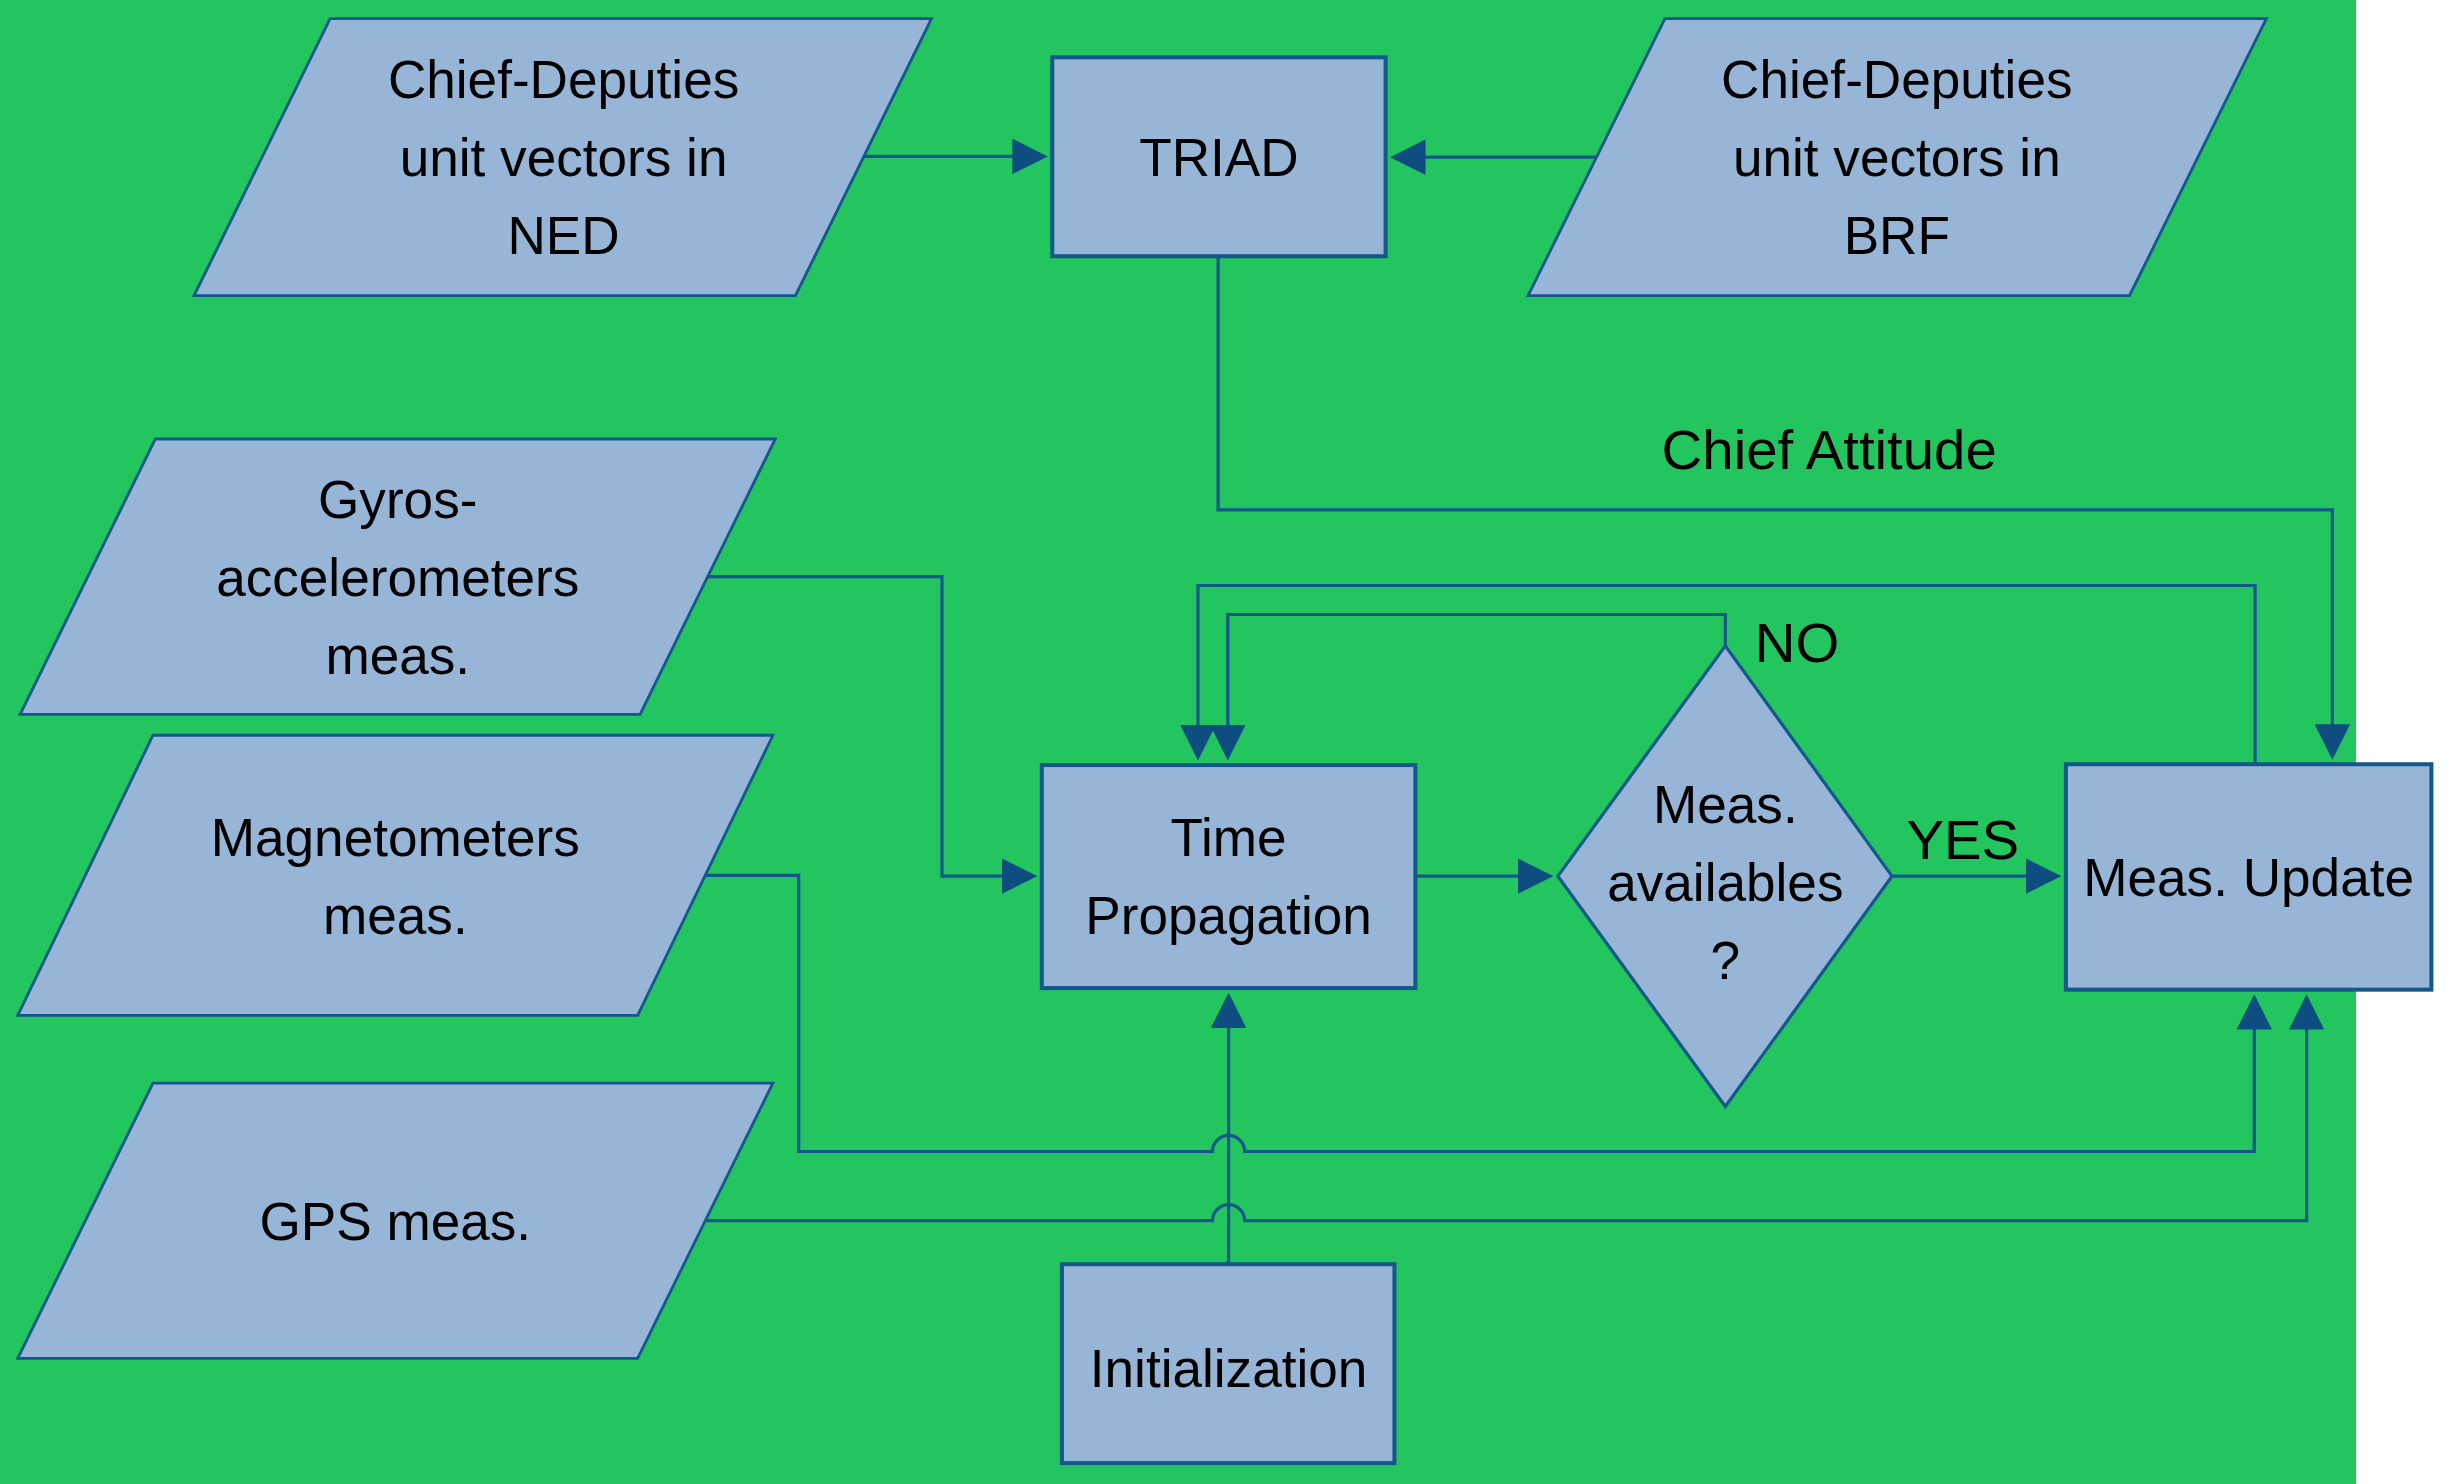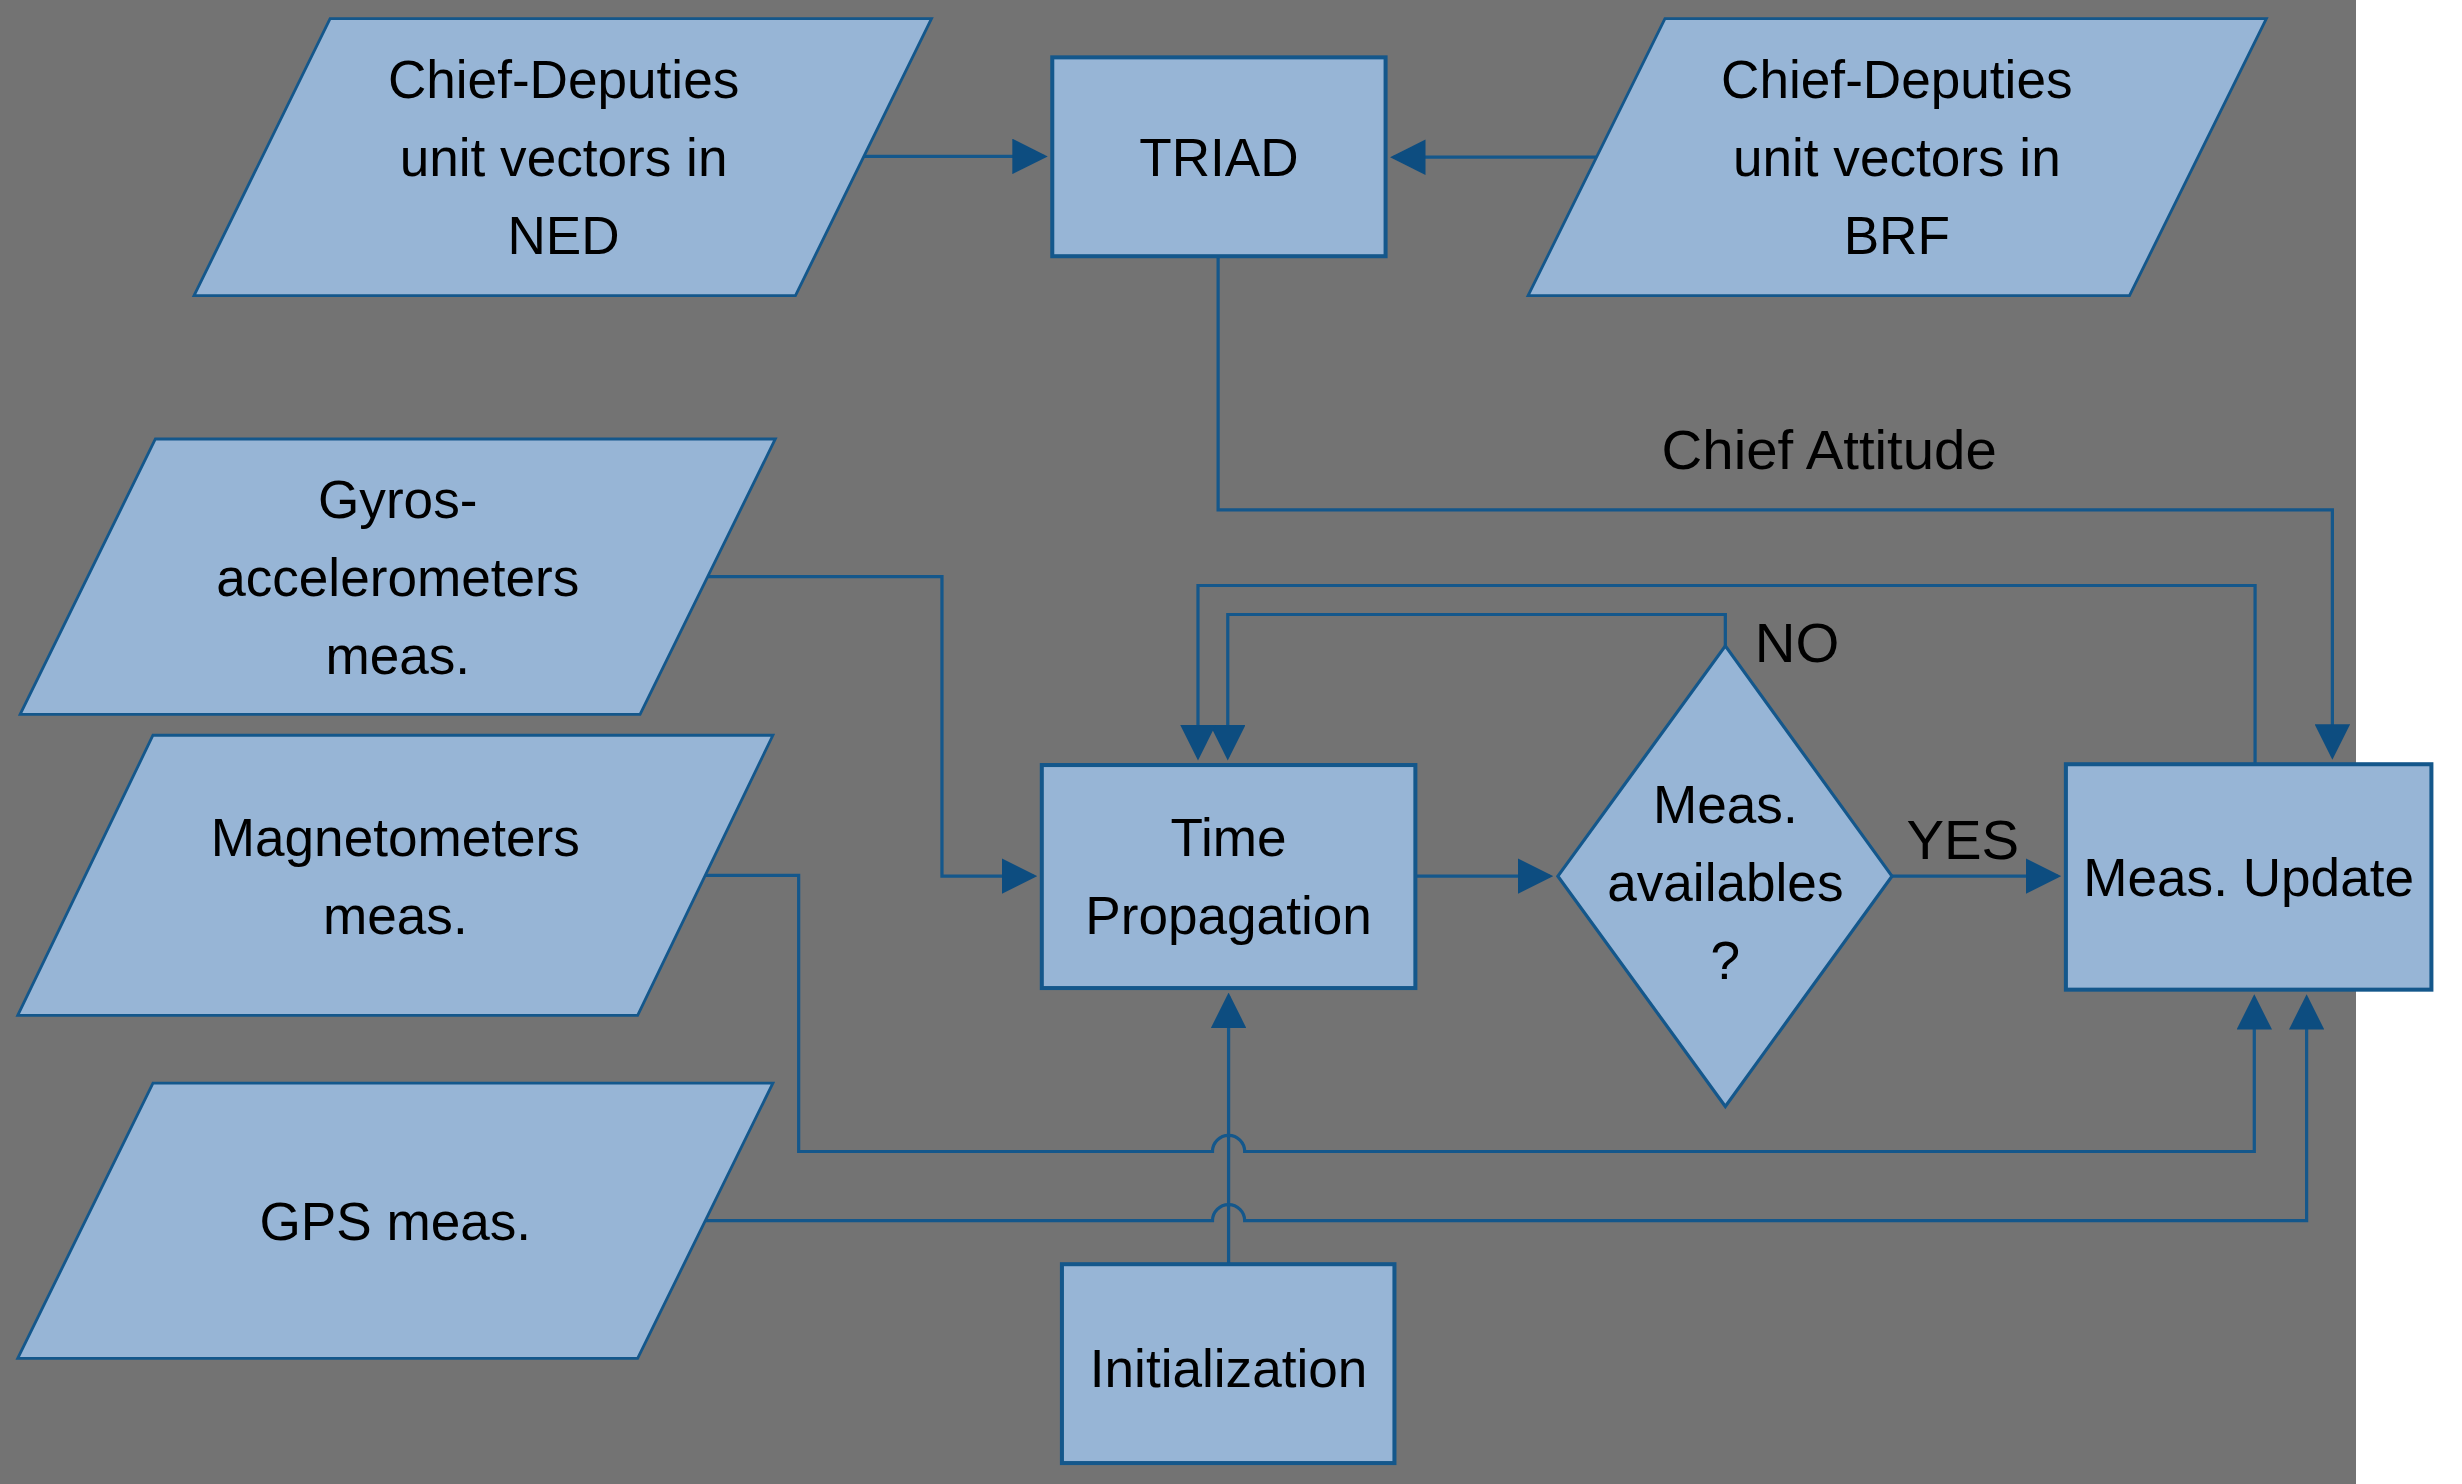--- a/index.html
+++ b/index.html
@@ -1,20 +1,20 @@
 <!DOCTYPE html>
 <html style="font-size:13px"><head>
 <meta charset="utf-8">
 <style>
   html, body { margin: 0; padding: 0; background: #ffffff; }
   .canvas {
     position: relative;
     width: 2356px;
     height: 1485px;
-    background: #737373;
+    background: #22c55e;
     font-family: "Liberation Sans", "DejaVu Sans", sans-serif;
     text-align: right;
   }
   svg { display: block; }
   .shape-par  { fill: #97b5d6; stroke: #14578b; stroke-width: 3.5px; }
   .shape-rect { fill: #97b5d6; stroke: #14578b; stroke-width: 5px; }
   .shape-diamond { fill: #97b5d6; stroke: #14578b; stroke-width: 4px; }
   .conn { fill: none; stroke: #14578b; stroke-width: 4px; }
   .shape-label {
     fill: #000000;

